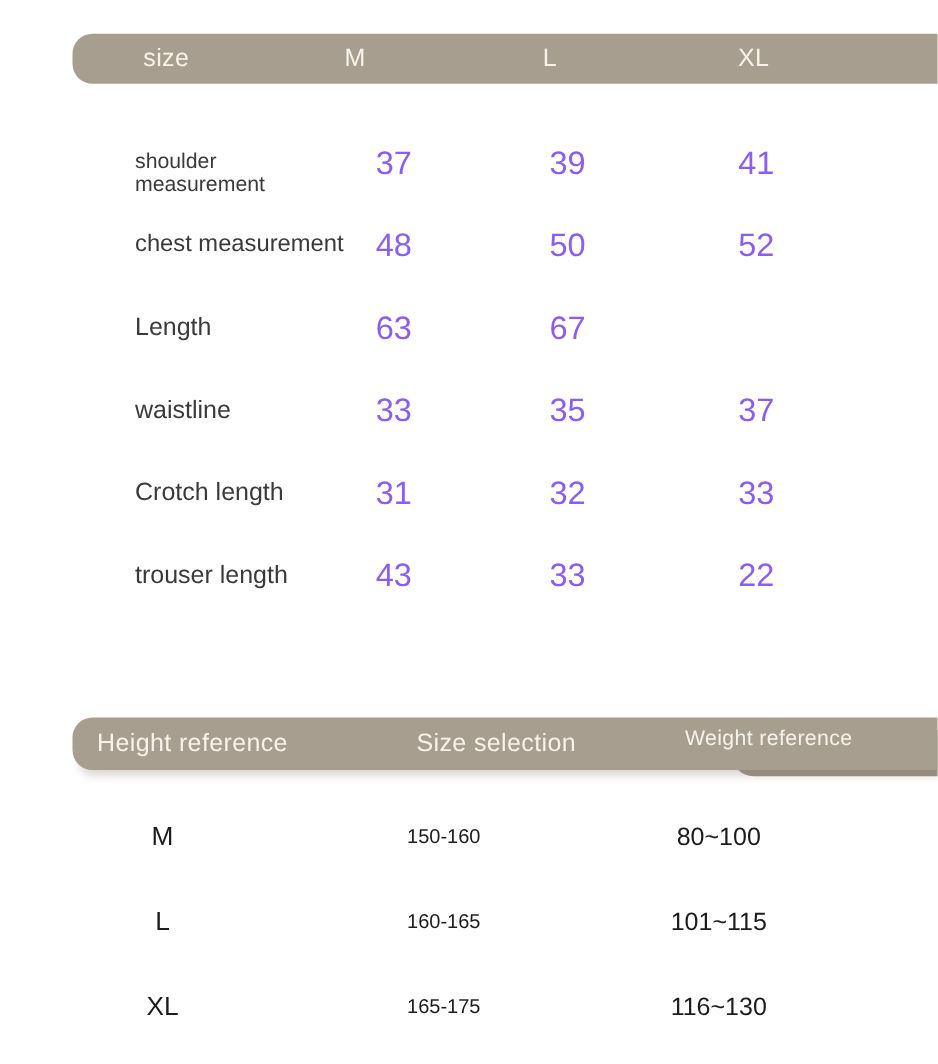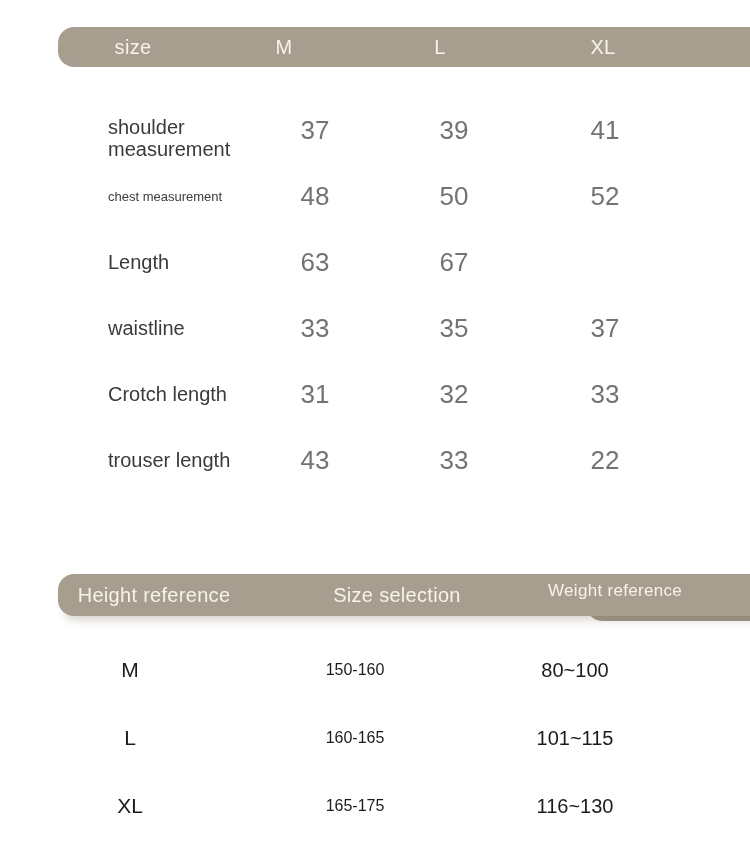--- a/index.html
+++ b/index.html
@@ -29,25 +29,25 @@
   
   .meas-table{position:absolute;left:58px;top:97px;width:626px;}
   .meas-row{
     display:grid;grid-template-columns:190px 134px 144px 158px;
     height:66px;align-items:center;
   }
   .meas-label{
     padding-left:50px;font-size:20px;color:#3a3a3a;white-space:nowrap;
   }
   .meas-label.wrap{
-    white-space:normal;max-width:105px;line-height:1.12;font-size:20px;margin-top:16px;
+    white-space:normal;max-width:105px;line-height:1.12;font-size:17px;margin-top:16px;
   }
-  .meas-label.mid{font-size:13px;}
+  .meas-label.mid{font-size:19px;}
   .meas-val{
-    text-align:center;font-size:26px;color:#737373;
+    text-align:center;font-size:26px;color:#8b5cf6;
   }
   
   .ref-table{position:absolute;left:58px;top:636px;width:630px;}
   .ref-row{
     display:grid;grid-template-columns:144px 306px 180px;
     height:68px;align-items:center;color:#1c1c1c;
   }
   .ref-size{text-align:center;font-size:21px;}
   .ref-height{text-align:center;font-size:16px;}
   .ref-weight{text-align:center;font-size:20px;padding-right:46px;}

